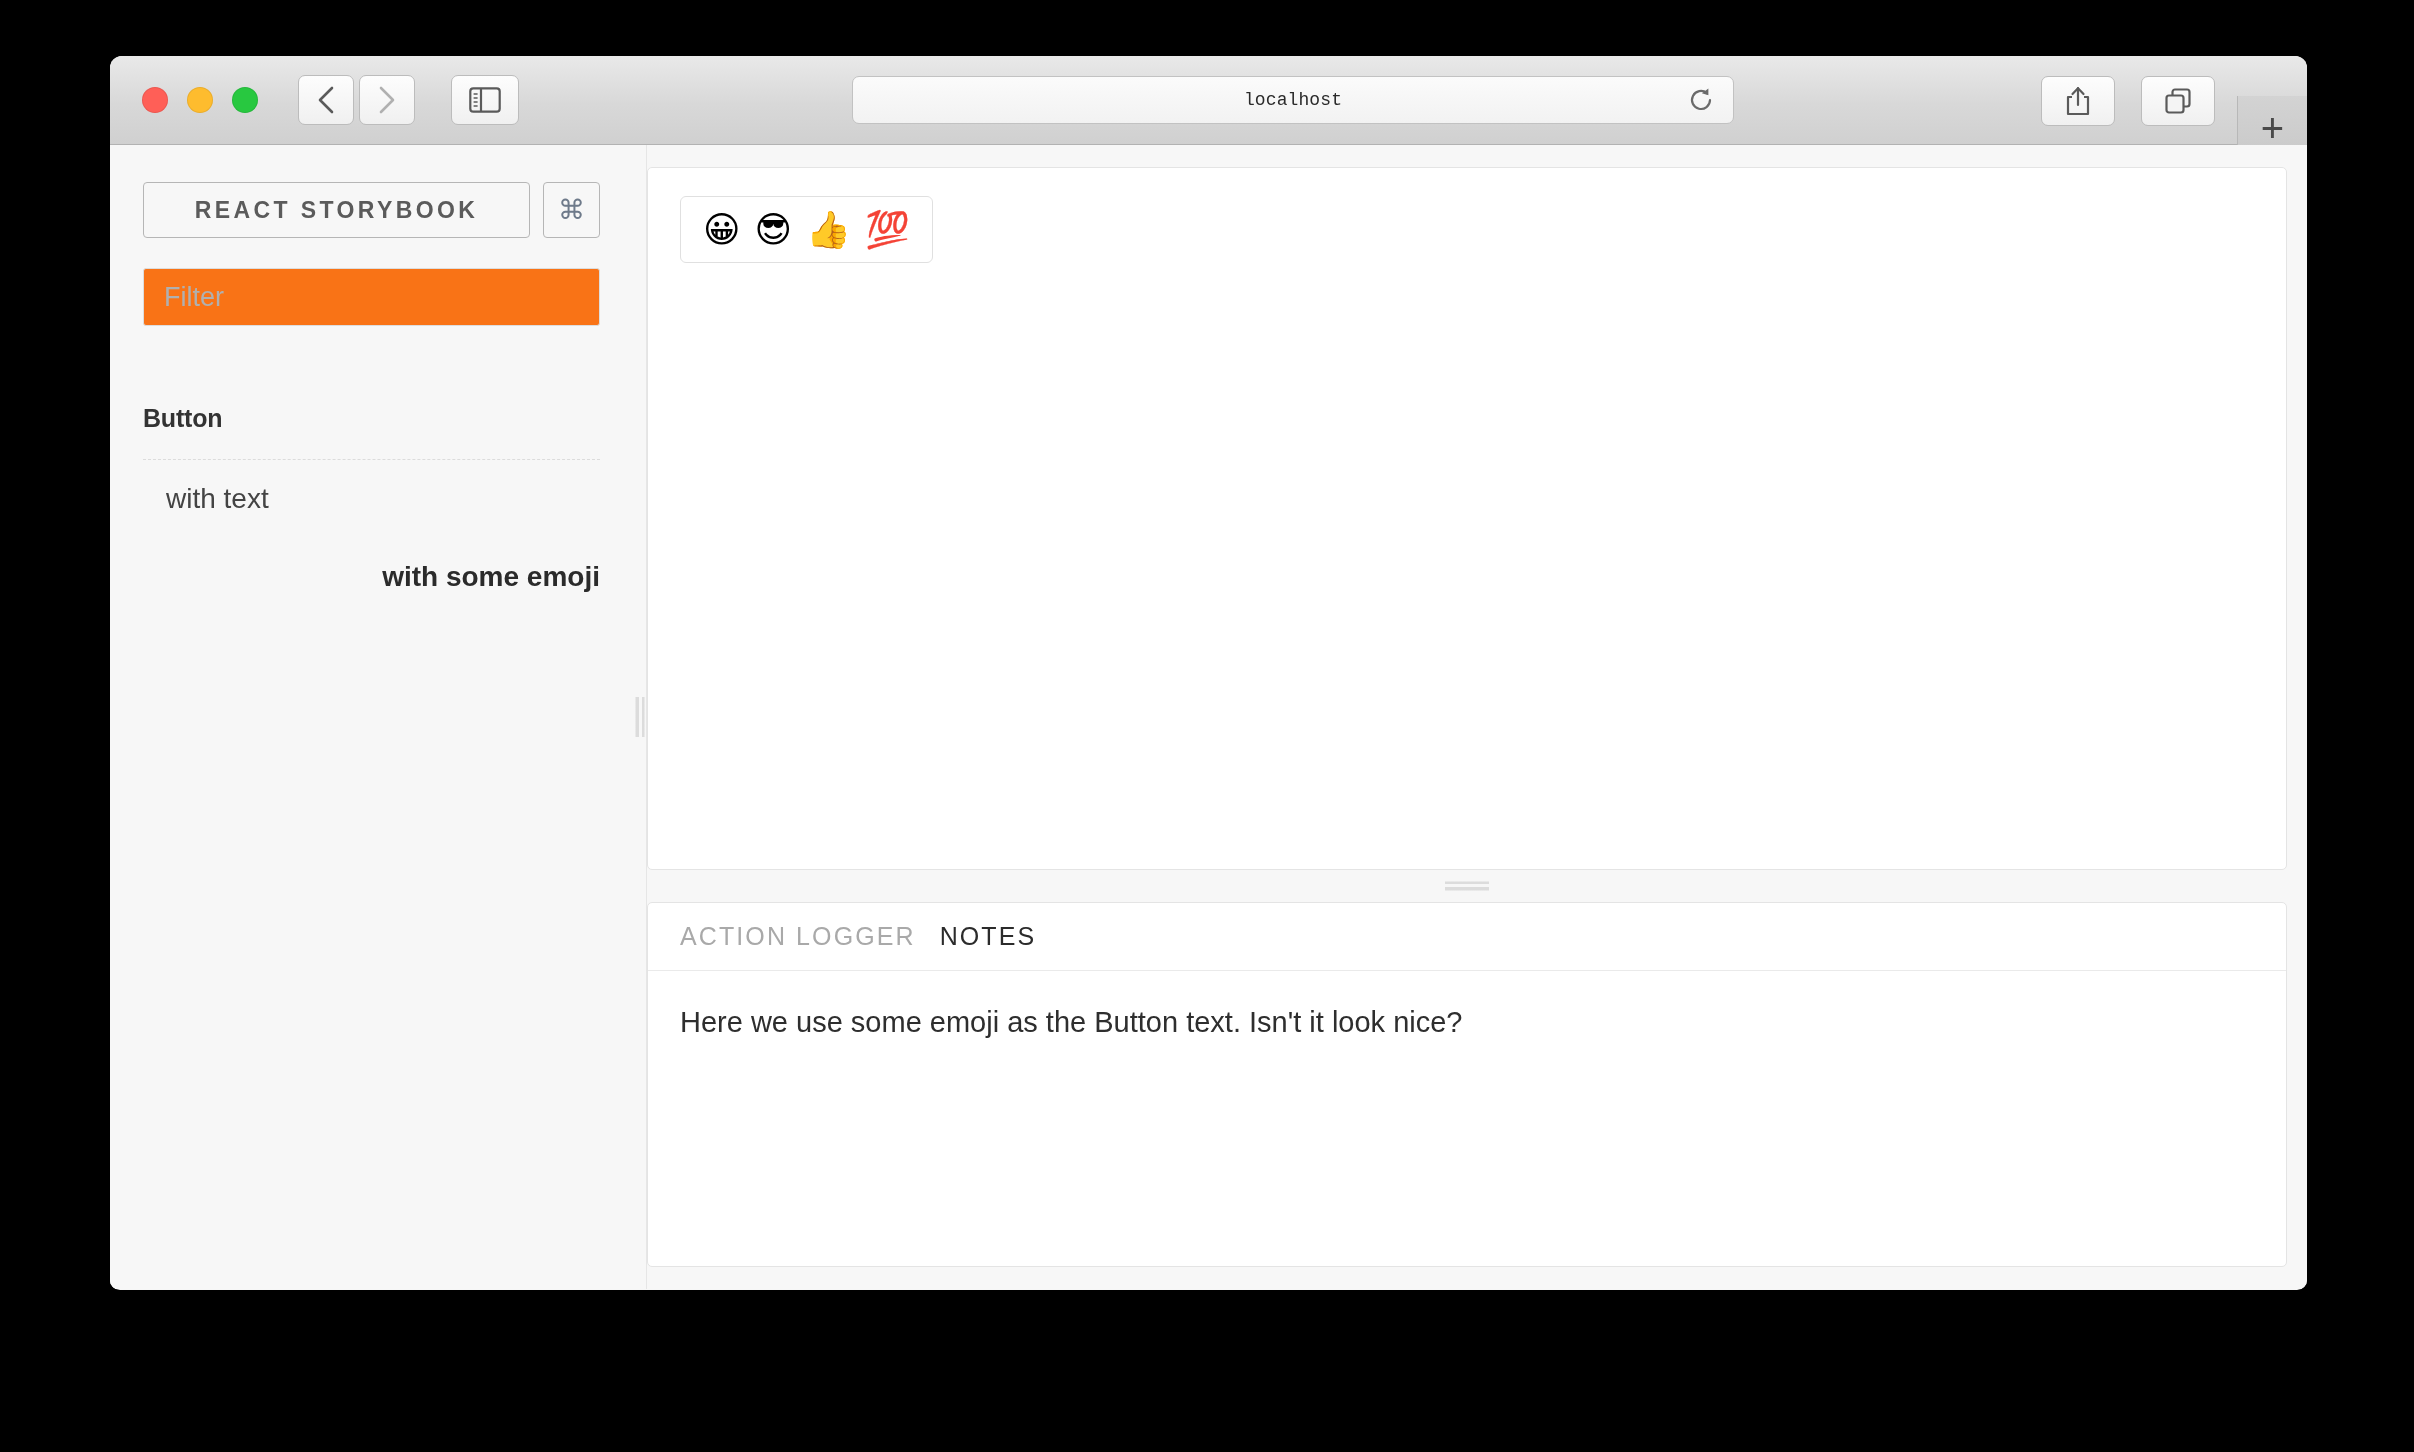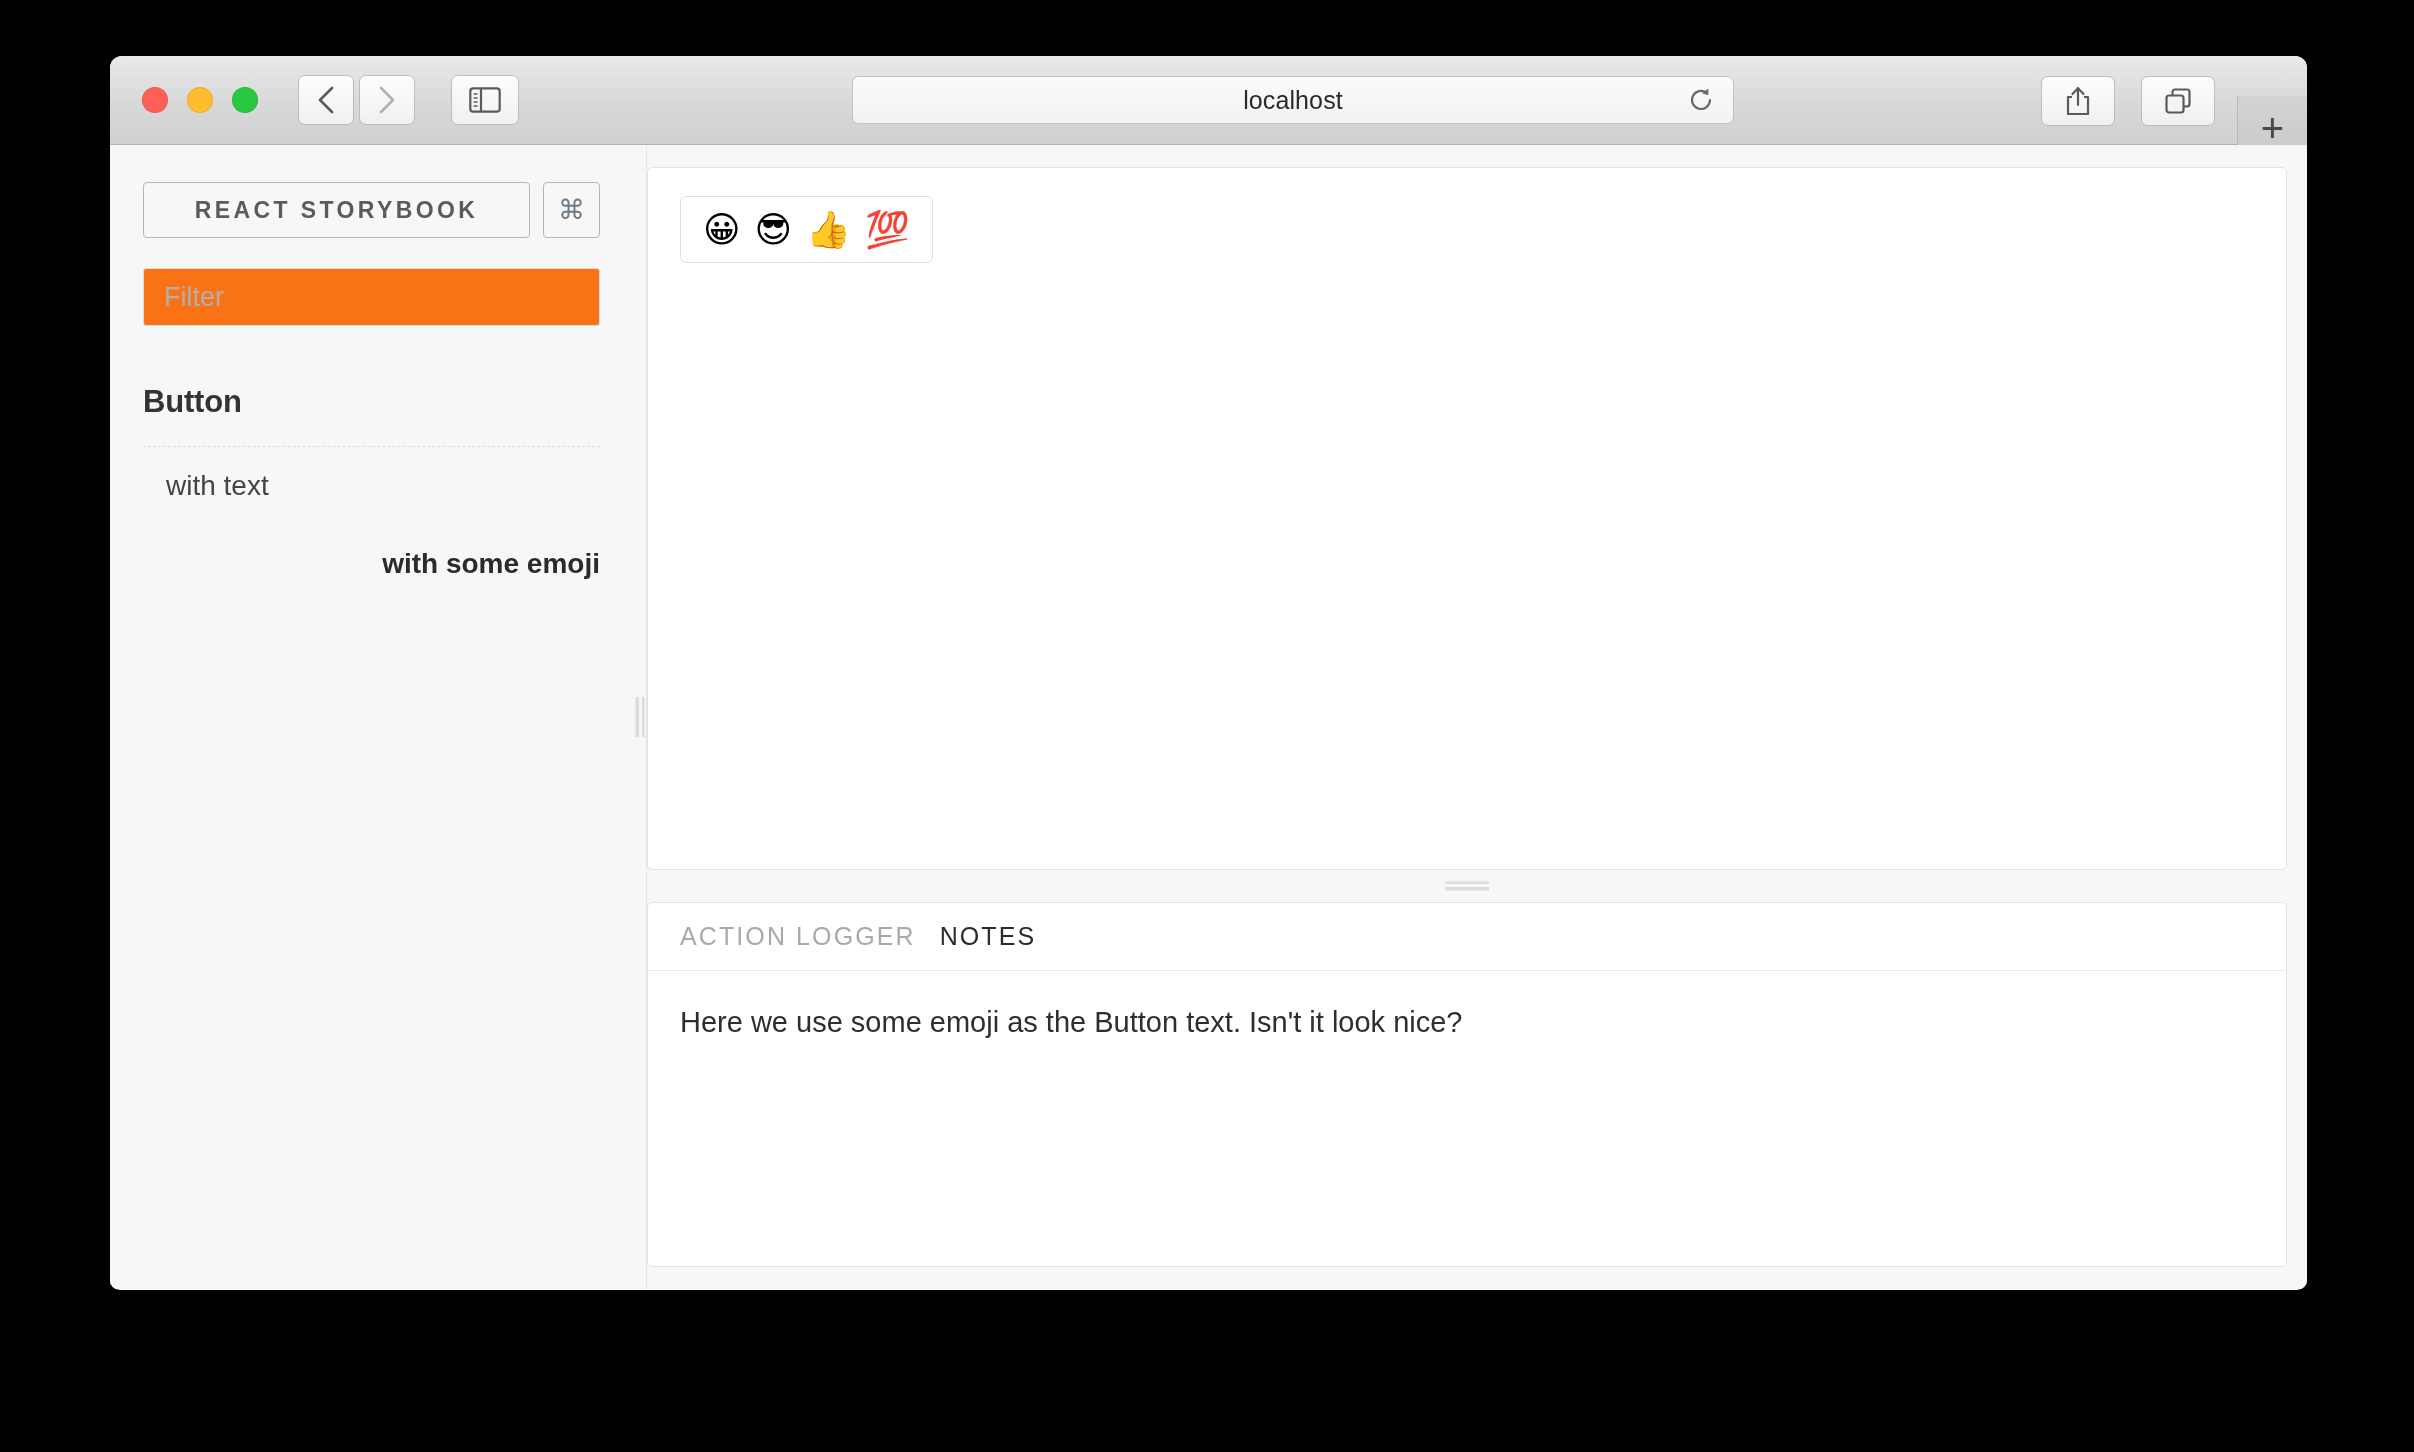--- a/index.html
+++ b/index.html
@@ -83,23 +83,24 @@
     width: 882px;
     height: 48px;
     background: linear-gradient(to bottom, #fbfbfb, #f2f2f2);
     border: 1px solid #c2c2c2;
     border-radius: 7px;
     display: flex;
     align-items: center;
     justify-content: center;
   }
   #address-text {
-    font-size: 25px;
+    font-size: 18px;
     color: #2a2a2a;
     letter-spacing: 0.1px;
+    font-family: Liberation Mono, monospace;
   }
   #reload-icon-wrap {
     position: absolute;
     right: 18px;
     top: 50%;
     transform: translateY(-50%);
     display: flex;
   }
 
   .tb-right {
@@ -188,22 +189,22 @@
     border-radius: 3px;
     padding: 0 20px;
     font-size: 27px;
     color: #333333;
     font-family: "Liberation Sans", sans-serif;
     outline: none;
   }
   #filter-input::placeholder { color: #b0b0b0; }
 
   #kind-heading {
-    margin-top: 58px;
-    font-size: 31px;
+    margin-top: 78px;
+    font-size: 25px;
     font-weight: bold;
     color: #333333;
     letter-spacing: -0.2px;
   }
 
   #story-list {
     margin-top: 26px;
     border-top: 1px dashed #dcdcdc;
     padding-top: 0;
     list-style: none;

